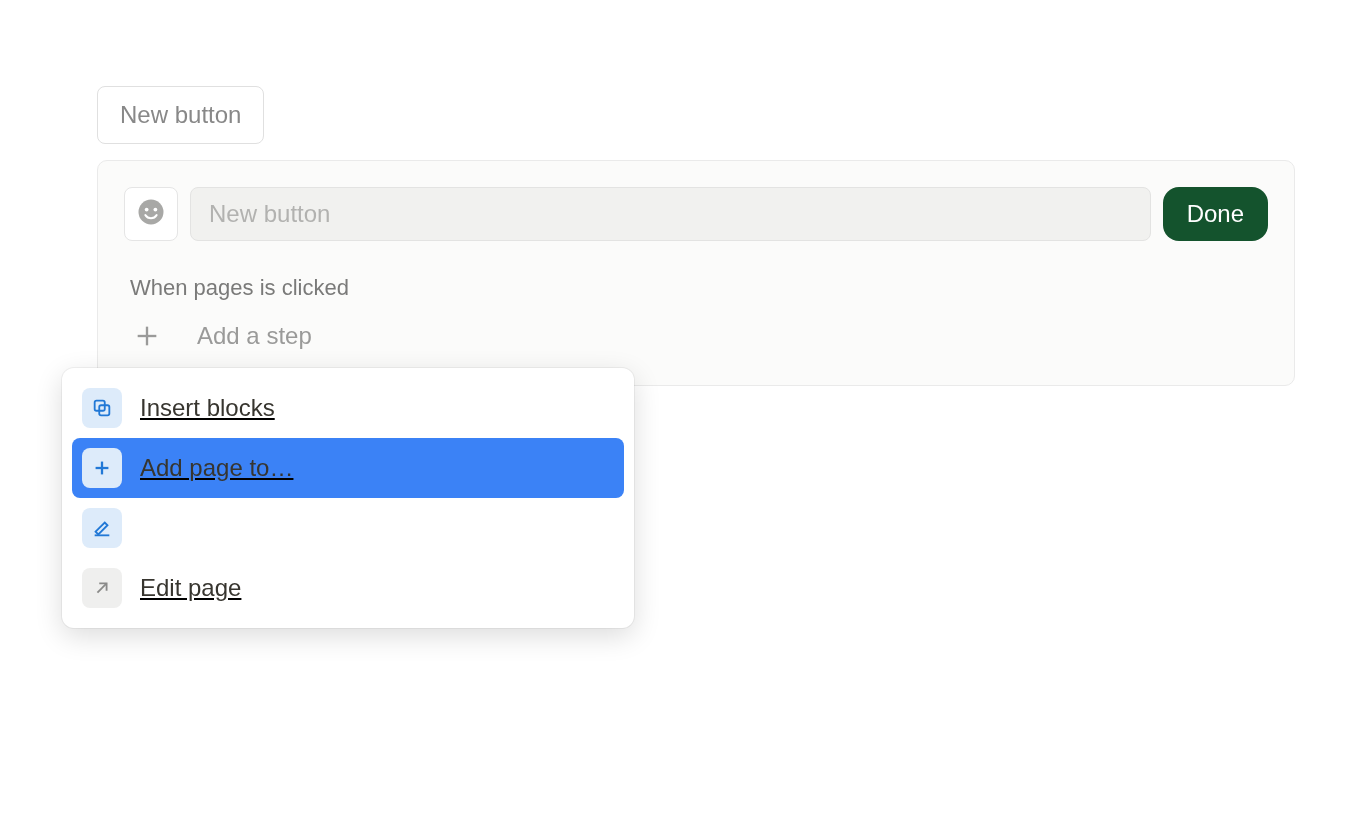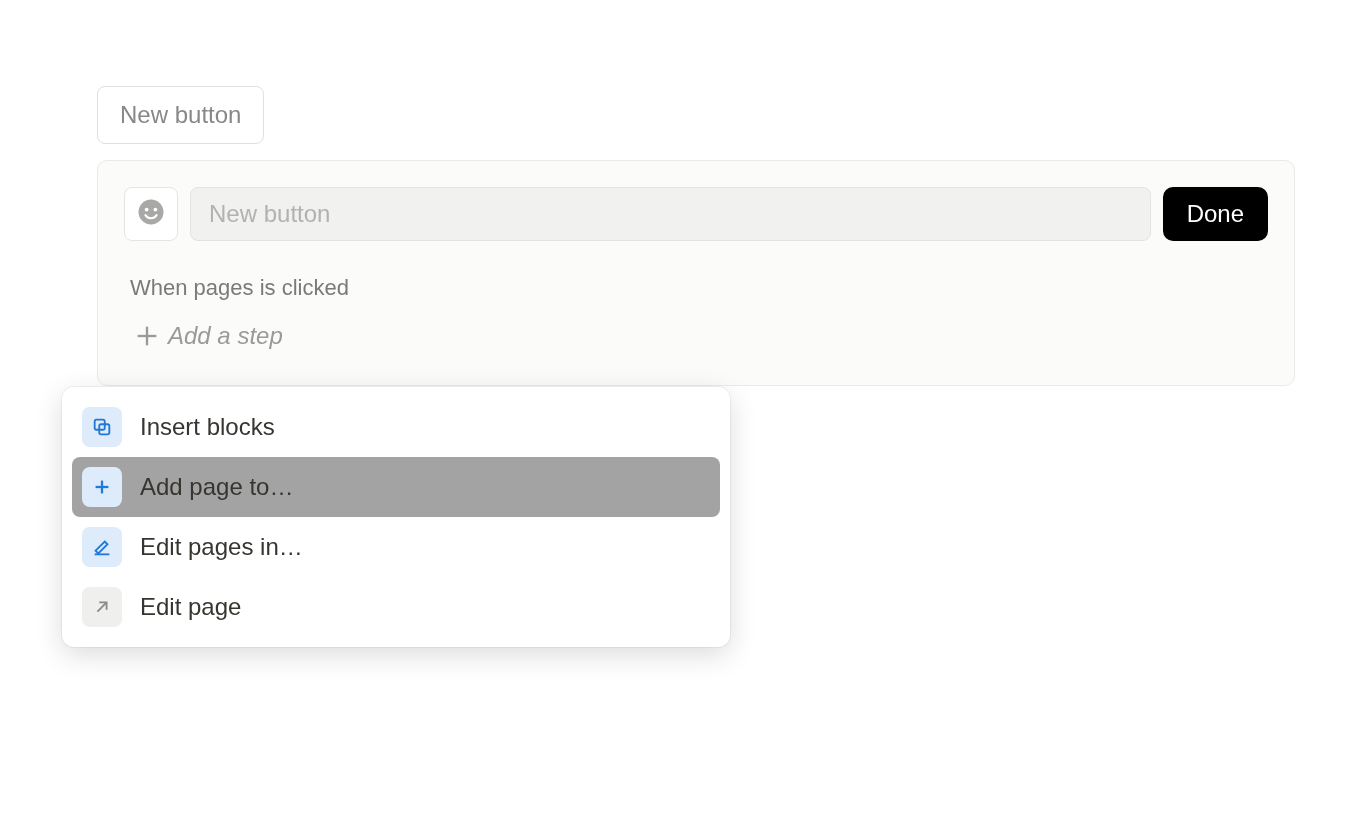--- a/index.html
+++ b/index.html
@@ -71,40 +71,39 @@
       color: #333;
       padding: 0 18px;
     }
     .name-input::placeholder {
       color: #b2b2b0;
     }
     .done-btn {
       height: 54px;
       padding: 0 24px;
       border: none;
-      border-radius: 10px;
-      background: #000000;
+      border-radius: 16px;
+      background: #14532d;
       color: #ffffff;
       font-size: 24px;
       font-weight: 500;
       cursor: pointer;
     }
     .section-label {
       font-size: 22px;
       color: #7a7a79;
       padding-left: 6px;
       margin-bottom: 12px;
     }
     .add-step-row {
       display: flex;
       align-items: center;
-      gap: 4px;
+      gap: 33px;
       padding: 6px 6px 6px 6px;
       cursor: pointer;
-      font-style: italic;
     }
     .plus-icon {
       width: 34px;
       height: 34px;
       display: flex;
       align-items: center;
       justify-content: center;
     }
     .plus-icon svg {
       width: 28px;
@@ -112,37 +111,38 @@
       stroke: #9a9a99;
       stroke-width: 2;
     }
     .add-step-label {
       font-size: 24px;
       color: #9a9a99;
     }
     .dropdown-menu {
       position: absolute;
       left: 62px;
-      top: 387px;
-      width: 668px;
+      top: 368px;
+      width: 572px;
       background: #ffffff;
       border-radius: 12px;
       box-shadow: 0 8px 28px rgba(0,0,0,0.14), 0 0 0 1px rgba(15,15,15,0.05);
       padding: 10px;
+      text-decoration: underline;
     }
     .menu-item {
       display: flex;
       align-items: center;
       gap: 18px;
       padding: 10px 10px;
       border-radius: 8px;
       cursor: pointer;
     }
     .menu-item.hovered {
-      background: #a3a3a3;
+      background: #3b82f6;
       text-align: center;
     }
     .menu-icon-box {
       width: 40px;
       height: 40px;
       border-radius: 8px;
       display: flex;
       align-items: center;
       justify-content: center;
       flex-shrink: 0;
@@ -234,21 +234,20 @@
     <span class="menu-label">Add page to…</span>
   </div>
 
   <div class="menu-item">
     <div class="menu-icon-box blue">
       <svg viewBox="0 0 24 24" stroke-width="2">
           <path d="M5 19 L15 9 L18 12 L8 22 Z" fill="none" transform="translate(0,-3)"></path>
           <line x1="4" y1="20" x2="20" y2="20"></line>
         </svg>
     </div>
-    <span class="menu-label">Edit pages in…</span>
   </div>
 
 
   <div class="menu-item">
     <div class="menu-icon-box gray">
       <svg viewBox="0 0 24 24" stroke-width="2">
           <line x1="7" y1="17" x2="17" y2="7"></line>
           <polyline points="9 7 17 7 17 15"></polyline>
         </svg>
     </div>

